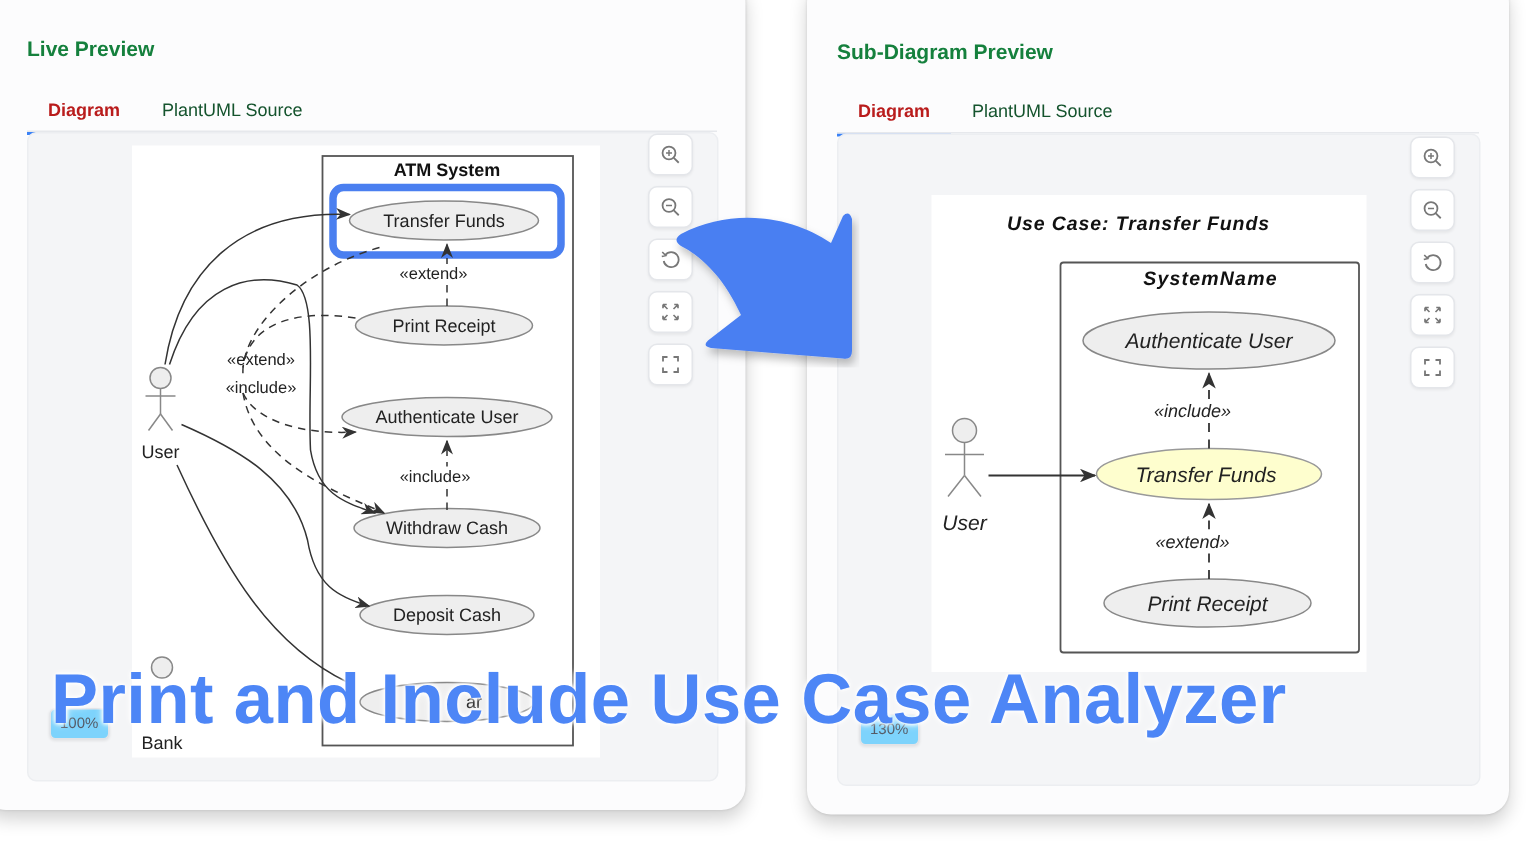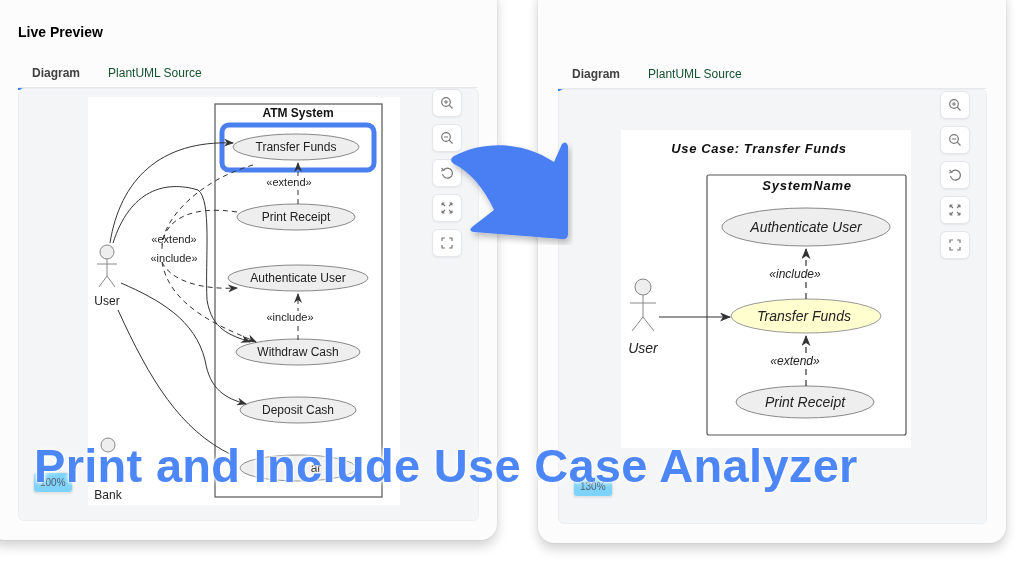--- a/index.html
+++ b/index.html
@@ -8,25 +8,25 @@
     background: #ffffff;
     font-family: "Liberation Sans", "DejaVu Sans", sans-serif;
   }
   .panel {
     position: absolute; background: #fcfcfd; border-radius: 16px;
     box-shadow: 0 6px 12px rgba(0,0,0,0.18), 0 0 2px rgba(0,0,0,0.12);
   }
   #panel-left { left: -12px; top: -14px; width: 509px; height: 554px; }
   #panel-right { left: 538px; top: -14px; width: 468px; height: 557px; }
   .panel-title {
-    position: absolute; font-size: 14px; font-weight: bold; color: #000000;
+    position: absolute; font-size: 14px; font-weight: bold; color: #15803d;
   }
   .tabs { position: absolute; display: flex; font-size: 12px; }
   .tab { padding: 0 14px 8px 14px; color: #14532d; cursor: pointer; }
-  .tab.active { color: #404040; font-weight: bold; border-bottom: 2px solid #3b82f6; }
+  .tab.active { color: #b91c1c; font-weight: bold; border-bottom: 2px solid #3b82f6; }
   .tab-rule { position: absolute; height: 1px; background: #e6e8ec; }
   .stage {
     position: absolute; background: #f4f5f7; border: 1px solid #eceef1; border-radius: 6px;
   }
   .canvas { position: absolute; background: #ffffff; }
   .toolbar { position: absolute; display: flex; flex-direction: column; gap: 7px; }
   .tool-btn {
     width: 28px; height: 26px; background: #ffffff; border: 1px solid #e4e6ea; border-radius: 6px;
     box-shadow: 0 1px 2px rgba(0,0,0,0.06); display: flex; align-items: center; justify-content: center;
     cursor: pointer;
@@ -172,20 +172,21 @@
             </g>
           </svg>
       </div>
     </div>
 
     <div class="zoom-badge" style="left:14px; top:383px;">100%</div>
   </div>
 </div>
 
 <div class="panel" id="panel-right">
+  <div class="panel-title" style="left:20px; top:40px;">Sub-Diagram Preview</div>
   <div class="tabs" style="left:20px; top:81px;">
     <div class="tab active">Diagram</div>
     <div class="tab">PlantUML Source</div>
   </div>
   <div class="tab-rule" style="left:20px; top:102px; width:428px;"></div>
 
   <div class="stage" style="left:20px; top:103px; width:427px; height:433px;">
     <div class="canvas" style="left:62px; top:40px; width:290px; height:318px;font-style:italic;">
       <svg width="290" height="318" viewBox="620 143 290 318">
         <defs>

